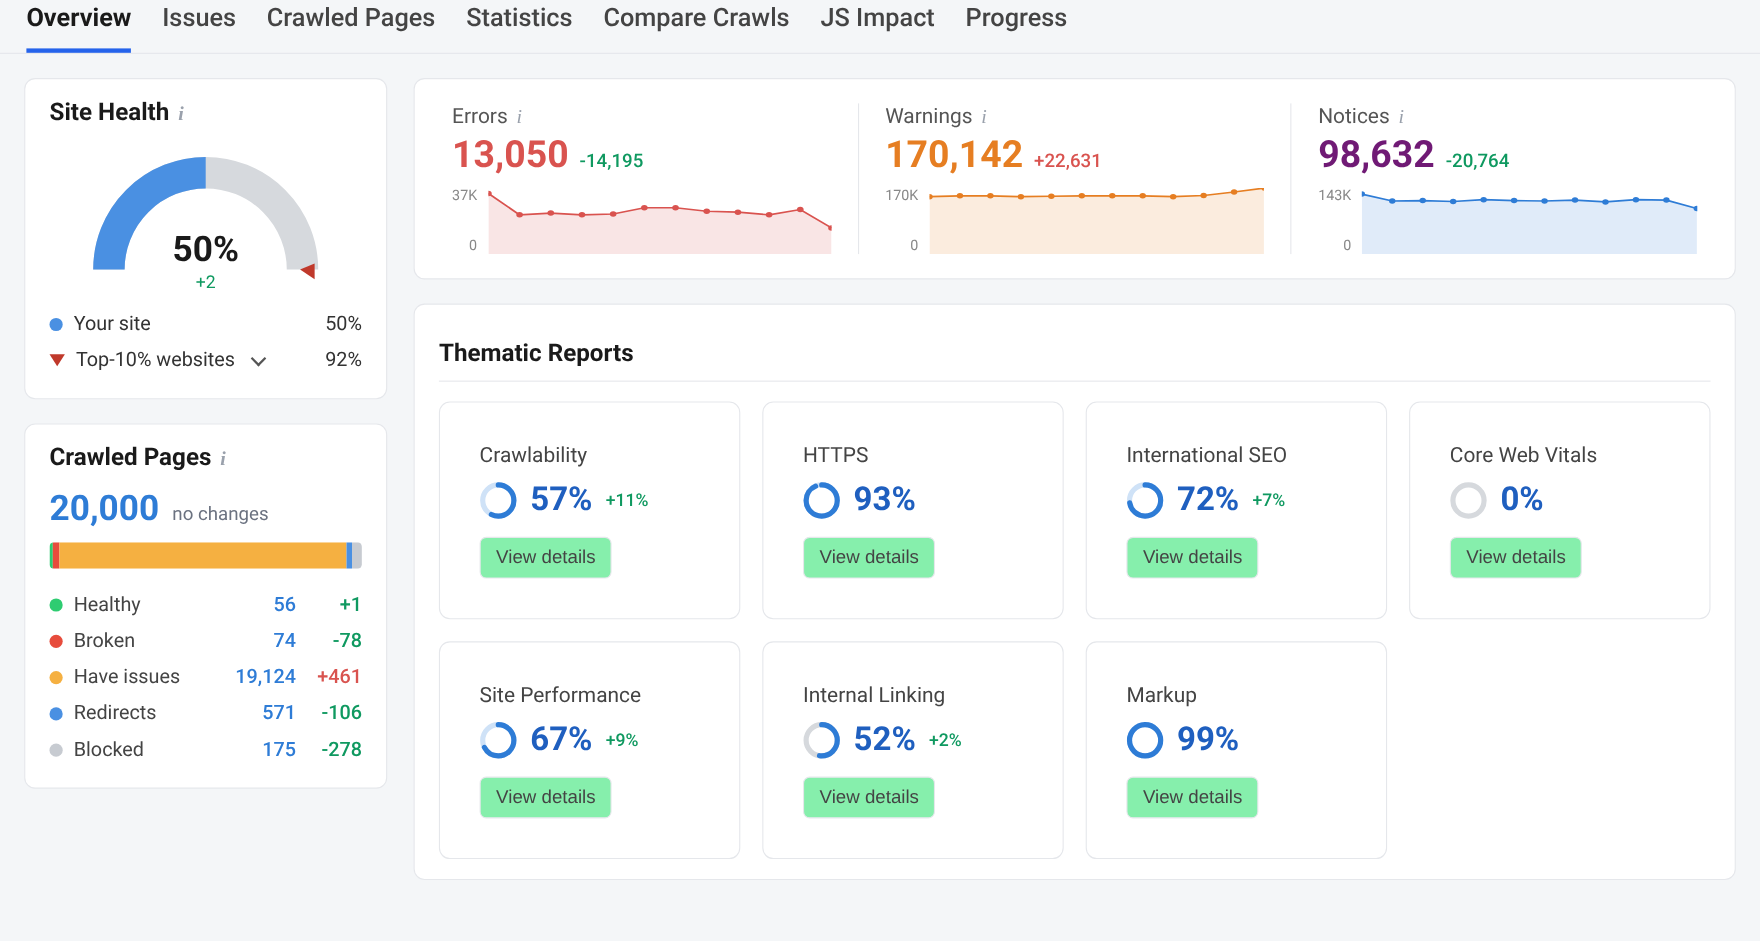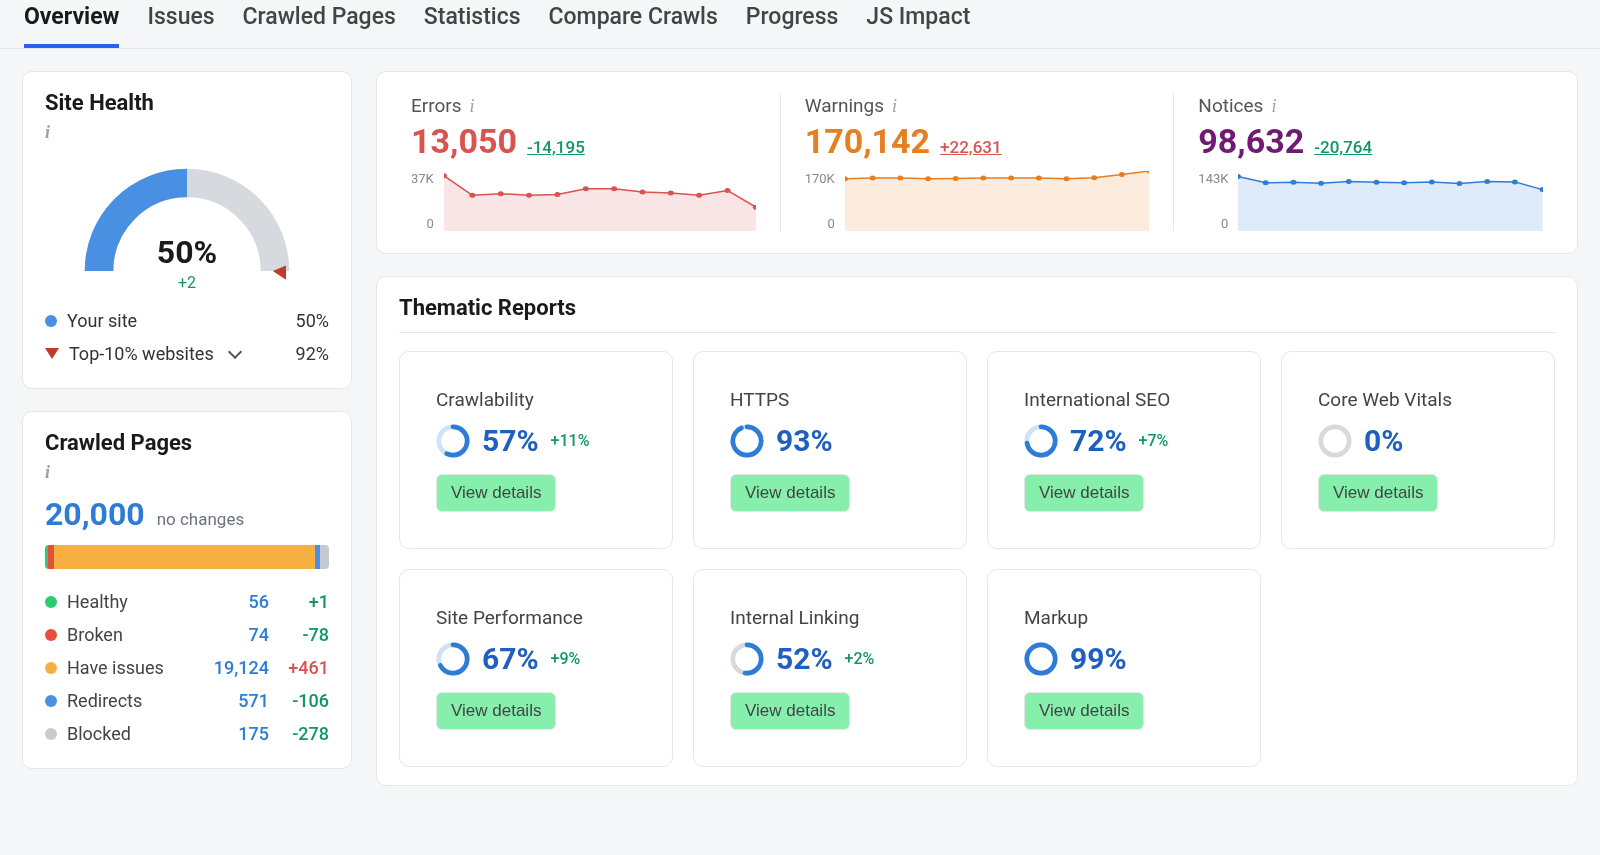--- a/index.html
+++ b/index.html
@@ -21,21 +21,21 @@
   body{margin:0;background:var(--bg);font-family:-apple-system,BlinkMacSystemFont,"Segoe UI",Roboto,Helvetica,Arial,sans-serif;color:var(--text);}
   
   .tabs{display:flex;gap:28px;padding:0 24px;border-bottom:1px solid var(--border);background:var(--bg);}
   .tab{padding:3px 0 14px;font-size:23px;color:#444;cursor:pointer;border-bottom:4px solid transparent;font-weight:500;}
   .tab.active{font-weight:700;color:var(--text-strong);border-bottom-color:var(--link);}
   
   .layout{display:flex;gap:24px;padding:22px;}
   .sidebar{width:330px;display:flex;flex-direction:column;gap:22px;}
   .main{flex:1;display:flex;flex-direction:column;gap:22px;min-width:0;}
   .card{background:var(--card);border:1px solid var(--border);border-radius:10px;padding:18px 22px;}
-  .card-title{font-size:22px;font-weight:700;color:var(--text-strong);display:flex;align-items:flex-start;gap:8px;margin-bottom:14px;flex-direction:column;}
+  .card-title{font-size:22px;font-weight:700;color:var(--text-strong);display:flex;align-items:center;gap:8px;margin-bottom:14px;}
   .info-icon{font-style:italic;color:#9aa1ac;font-family:Georgia,serif;font-size:18px;line-height:1;}
   
   .gauge-wrap{display:flex;flex-direction:column;align-items:center;padding:6px 0 12px;}
   .gauge{width:220px;height:auto;}
   .gauge-value{font-size:32px;font-weight:700;color:var(--text-strong);margin-top:-60px;text-align:center;}
   .gauge-delta{font-size:16px;color:var(--green);text-align:center;margin-top:2px;}
   
   .legend-row{display:flex;align-items:center;justify-content:space-between;padding:6px 0;font-size:18px;}
   .legend-left{display:flex;align-items:center;gap:10px;}
   .dot{width:12px;height:12px;border-radius:50%;display:inline-block;}
@@ -53,46 +53,46 @@
   .pos{color:var(--green);}
   .neg{color:var(--red);}
   .neg-green{color:var(--green);}
   
   .metrics-card{display:flex;gap:0;padding:22px 10px;}
   .metric{flex:1;padding:0 24px;border-right:1px solid var(--border);}
   .metric:last-child{border-right:none;}
   .metric-title{font-size:19px;color:#555;display:flex;align-items:center;gap:8px;margin-bottom:4px;}
   .metric-value-row{display:flex;align-items:baseline;gap:10px;margin-bottom:10px;}
   .metric-value{font-size:34px;font-weight:700;}
-  .metric-delta{font-size:17px;font-weight:500;text-decoration:underline;}
+  .metric-delta{font-size:17px;font-weight:500;}
   .mini-chart-row{display:flex;gap:10px;}
   .mini-axis{display:flex;flex-direction:column;justify-content:space-between;font-size:13px;color:#888;text-align:right;height:60px;}
   .mini-chart{flex:1;height:60px;}
   
-  .thematic-title{font-size:22px;font-weight:700;color:var(--text-strong);margin-bottom:12px;}
+  .thematic-title{font-size:22px;font-weight:700;color:var(--text-strong);margin-bottom:12px;margin-top:14px;}
   .thematic-grid{display:grid;grid-template-columns:repeat(4,1fr);gap:20px;padding-top:18px;border-top:1px solid var(--border);}
   .report-card{border:1px solid var(--border);border-radius:10px;padding:36px;}
   .report-title{font-size:19px;color:#444;margin-bottom:12px;}
   .report-value-row{display:flex;align-items:center;gap:12px;margin-bottom:16px;}
   .ring{width:34px;height:34px;}
   .report-value{font-size:30px;font-weight:700;color:var(--blue-dark);}
   .report-delta{font-size:16px;color:var(--green);font-weight:500;}
   .btn{display:inline-block;background:#86efac;border:1px solid var(--border);border-radius:6px;padding:8px 14px;font-size:17px;color:#444;cursor:pointer;}
 </style>
 </head>
 <body>
 
 <div class="tabs" id="tabs-container">
     <div class="tab active">Overview</div>
     <div class="tab">Issues</div>
     <div class="tab">Crawled Pages</div>
     <div class="tab">Statistics</div>
     <div class="tab">Compare Crawls</div>
+    <div class="tab">JS Impact</div>
     <div class="tab">Progress</div>
-    <div class="tab">JS Impact</div>
   </div>
 
 <div class="layout">
 
   <div class="sidebar">
 
     <div class="card">
       <div class="card-title">
         <span>Site Health</span>
         <span class="info-icon">i</span>

